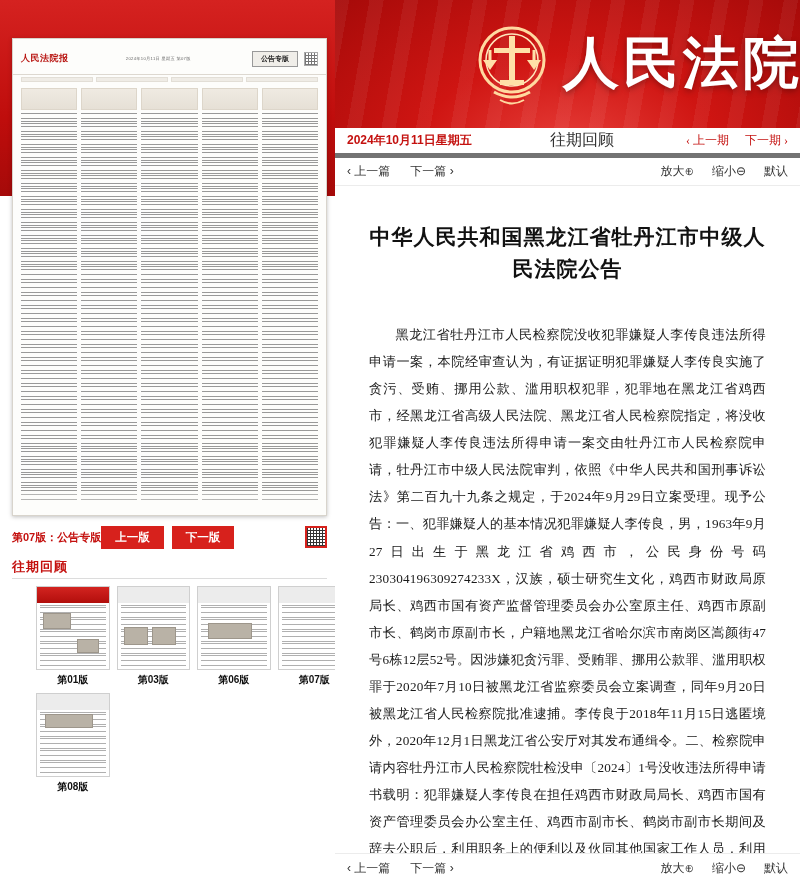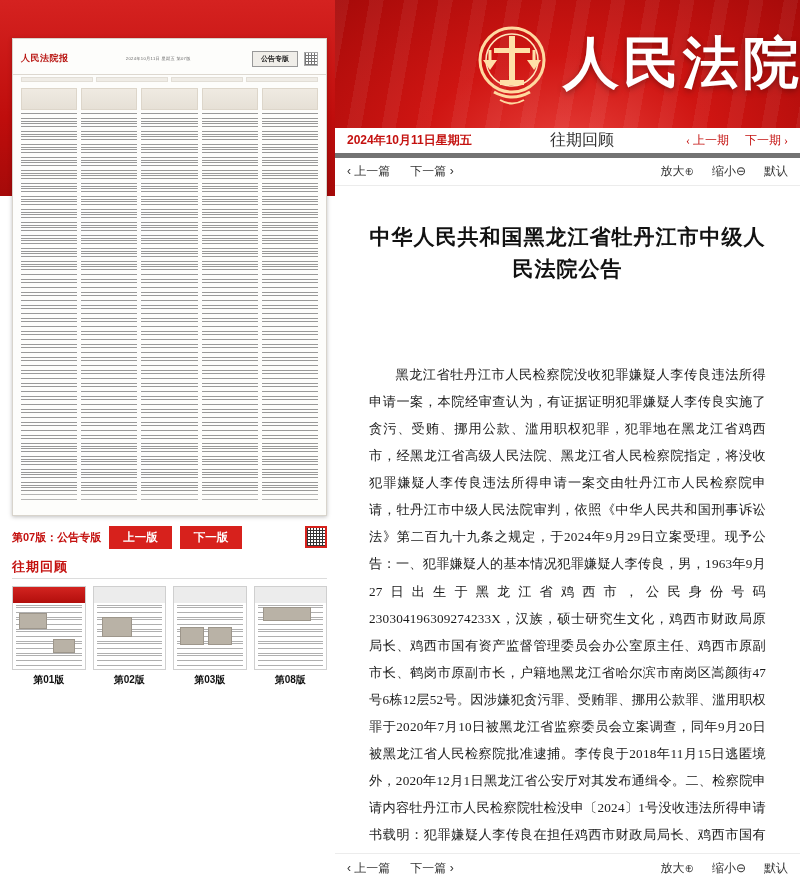--- a/index.html
+++ b/index.html
@@ -113,21 +113,20 @@
     position: absolute;
     left: 12px; top: 524px;
     width: 315px; height: 26px;
     display: flex; align-items: center;
   }
   .edition-label {
     color: #c4110f;
     font-size: 11px;
     font-weight: bold;
     white-space: nowrap;
-    margin-right: 8px;
   }
   .nav-btn {
     background: #d7211c;
     color: #fff;
     border: none;
     font-size: 11.5px;
     font-weight: bold;
     padding: 4px 14px;
     margin-right: 8px;
     cursor: pointer;
@@ -159,21 +158,21 @@
   }
 
   .thumb-grid {
     position: absolute;
     left: 12px; top: 586px;
     width: 315px;
     display: grid;
     grid-template-columns: repeat(4, 1fr);
     gap: 6px 7px;
   }
-  .thumb { width: 100%; }
+  .thumb { width: 100%; margin-left: 24px; }
   .thumb-img {
     width: 100%;
     height: 84px;
     border: 1px solid #cfcfcf;
     background: #fff;
     overflow: hidden;
     position: relative;
   }
   .t-red-top {
     height: 16px;
@@ -284,21 +283,21 @@
     overflow: hidden;
   }
   .article-title {
     font-family: "Liberation Serif", serif;
     font-size: 21px;
     font-weight: bold;
     color: #111;
     text-align: center;
     line-height: 1.5;
     letter-spacing: 1px;
-    margin-bottom: 76px;
+    margin-bottom: 36px;
   }
   .article-body {
     font-family: "Liberation Serif", serif;
     font-size: 13.2px;
     line-height: 2.05;
     color: #1a1a1a;
     text-align: justify;
     text-indent: 2em;
     letter-spacing: .2px;
   }
@@ -387,32 +386,39 @@
             <div class="t-lines"></div>
           <div class="t-photo" style="left:6px;top:26px;width:28px;height:16px;"></div>
           <div class="t-photo" style="left:40px;top:52px;width:22px;height:14px;"></div>
         </div>
         <div class="thumb-label">第01版</div>
       </div>
       <div class="thumb">
         <div class="thumb-img">
           <div class="t-red-top" style="background:#ececec;"></div>
             <div class="t-lines"></div>
-          <div class="t-photo" style="left:8px;top:30px;width:30px;height:20px;"></div>
+          <div class="t-photo" style="left:6px;top:40px;width:24px;height:18px;"></div>
+          <div class="t-photo" style="left:34px;top:40px;width:24px;height:18px;"></div>
         </div>
-        <div class="thumb-label">第02版</div>
+        <div class="thumb-label">第03版</div>
       </div>
       <div class="thumb">
         <div class="thumb-img">
           <div class="t-red-top" style="background:#ececec;"></div>
             <div class="t-lines"></div>
-          <div class="t-photo" style="left:6px;top:40px;width:24px;height:18px;"></div>
-          <div class="t-photo" style="left:34px;top:40px;width:24px;height:18px;"></div>
+          <div class="t-photo" style="left:10px;top:36px;width:44px;height:16px;"></div>
         </div>
-        <div class="thumb-label">第03版</div>
+        <div class="thumb-label">第06版</div>
+      </div>
+      <div class="thumb">
+        <div class="thumb-img">
+          <div class="t-red-top" style="background:#ececec;"></div>
+            <div class="t-lines"></div>
+        </div>
+        <div class="thumb-label">第07版</div>
       </div>
       <div class="thumb">
         <div class="thumb-img">
           <div class="t-red-top" style="background:#ececec;"></div>
             <div class="t-lines"></div>
           <div class="t-photo" style="left:8px;top:20px;width:48px;height:14px;"></div>
         </div>
         <div class="thumb-label">第08版</div>
       </div>
     </div>

